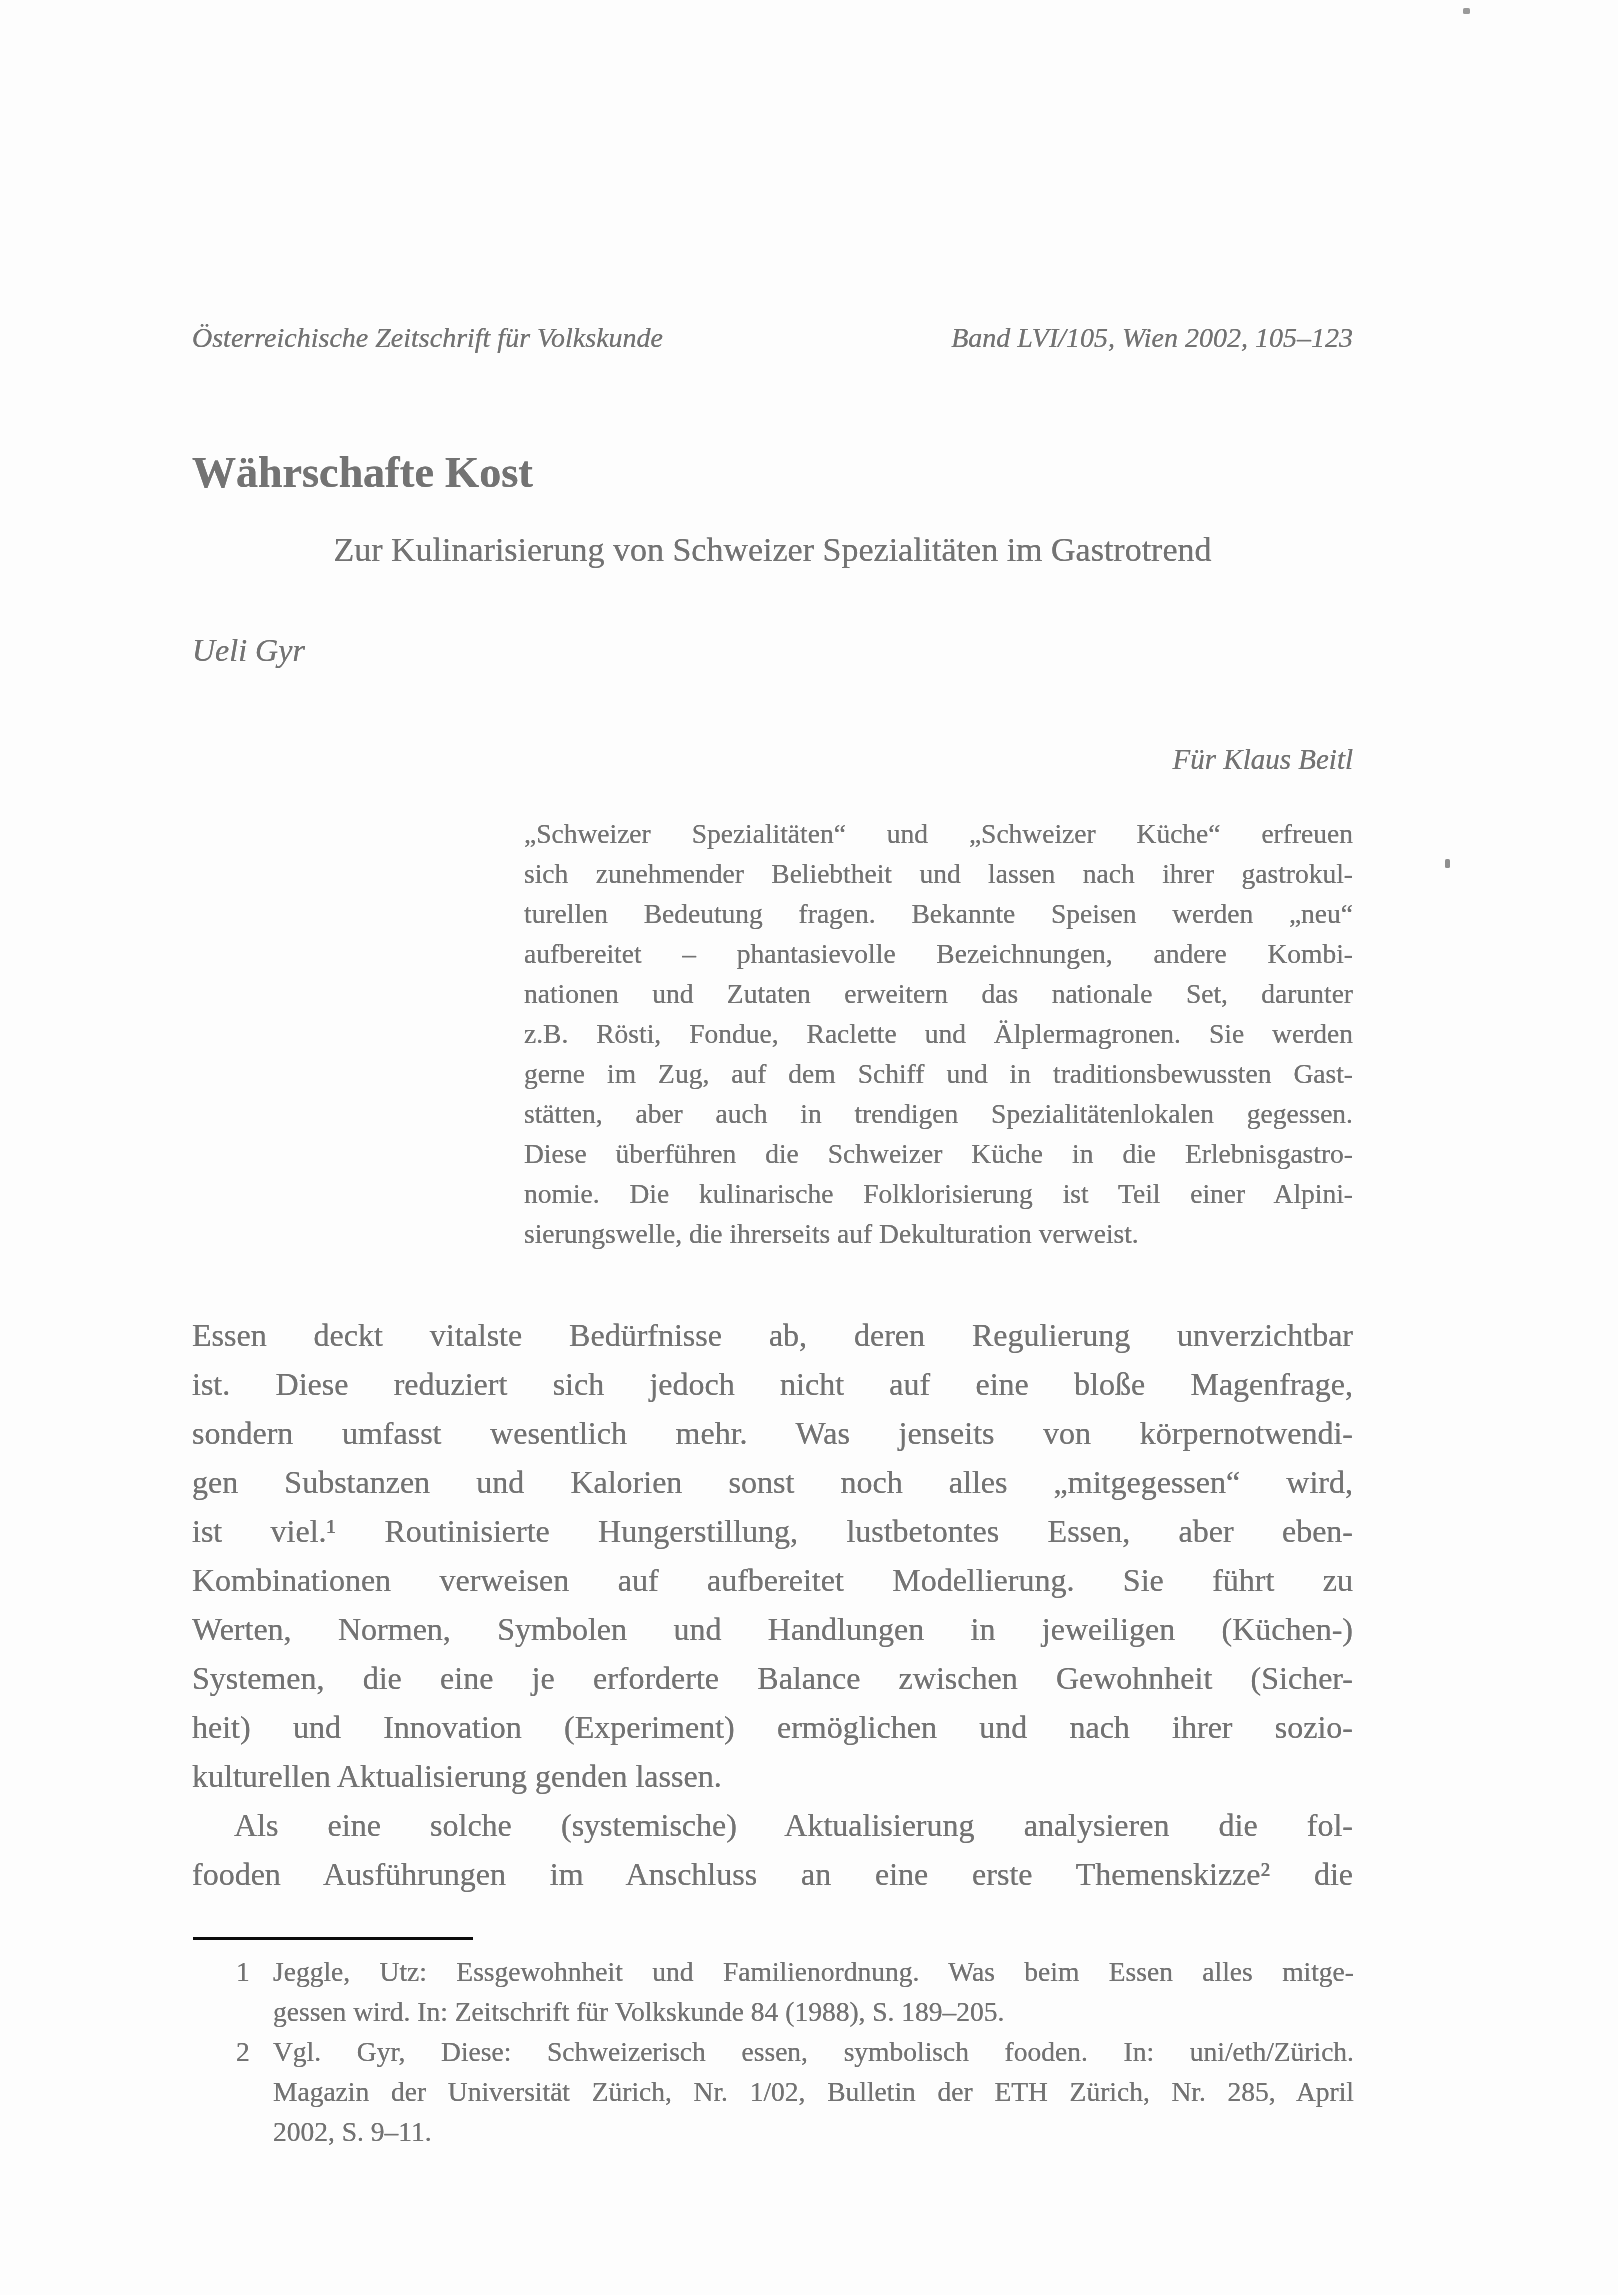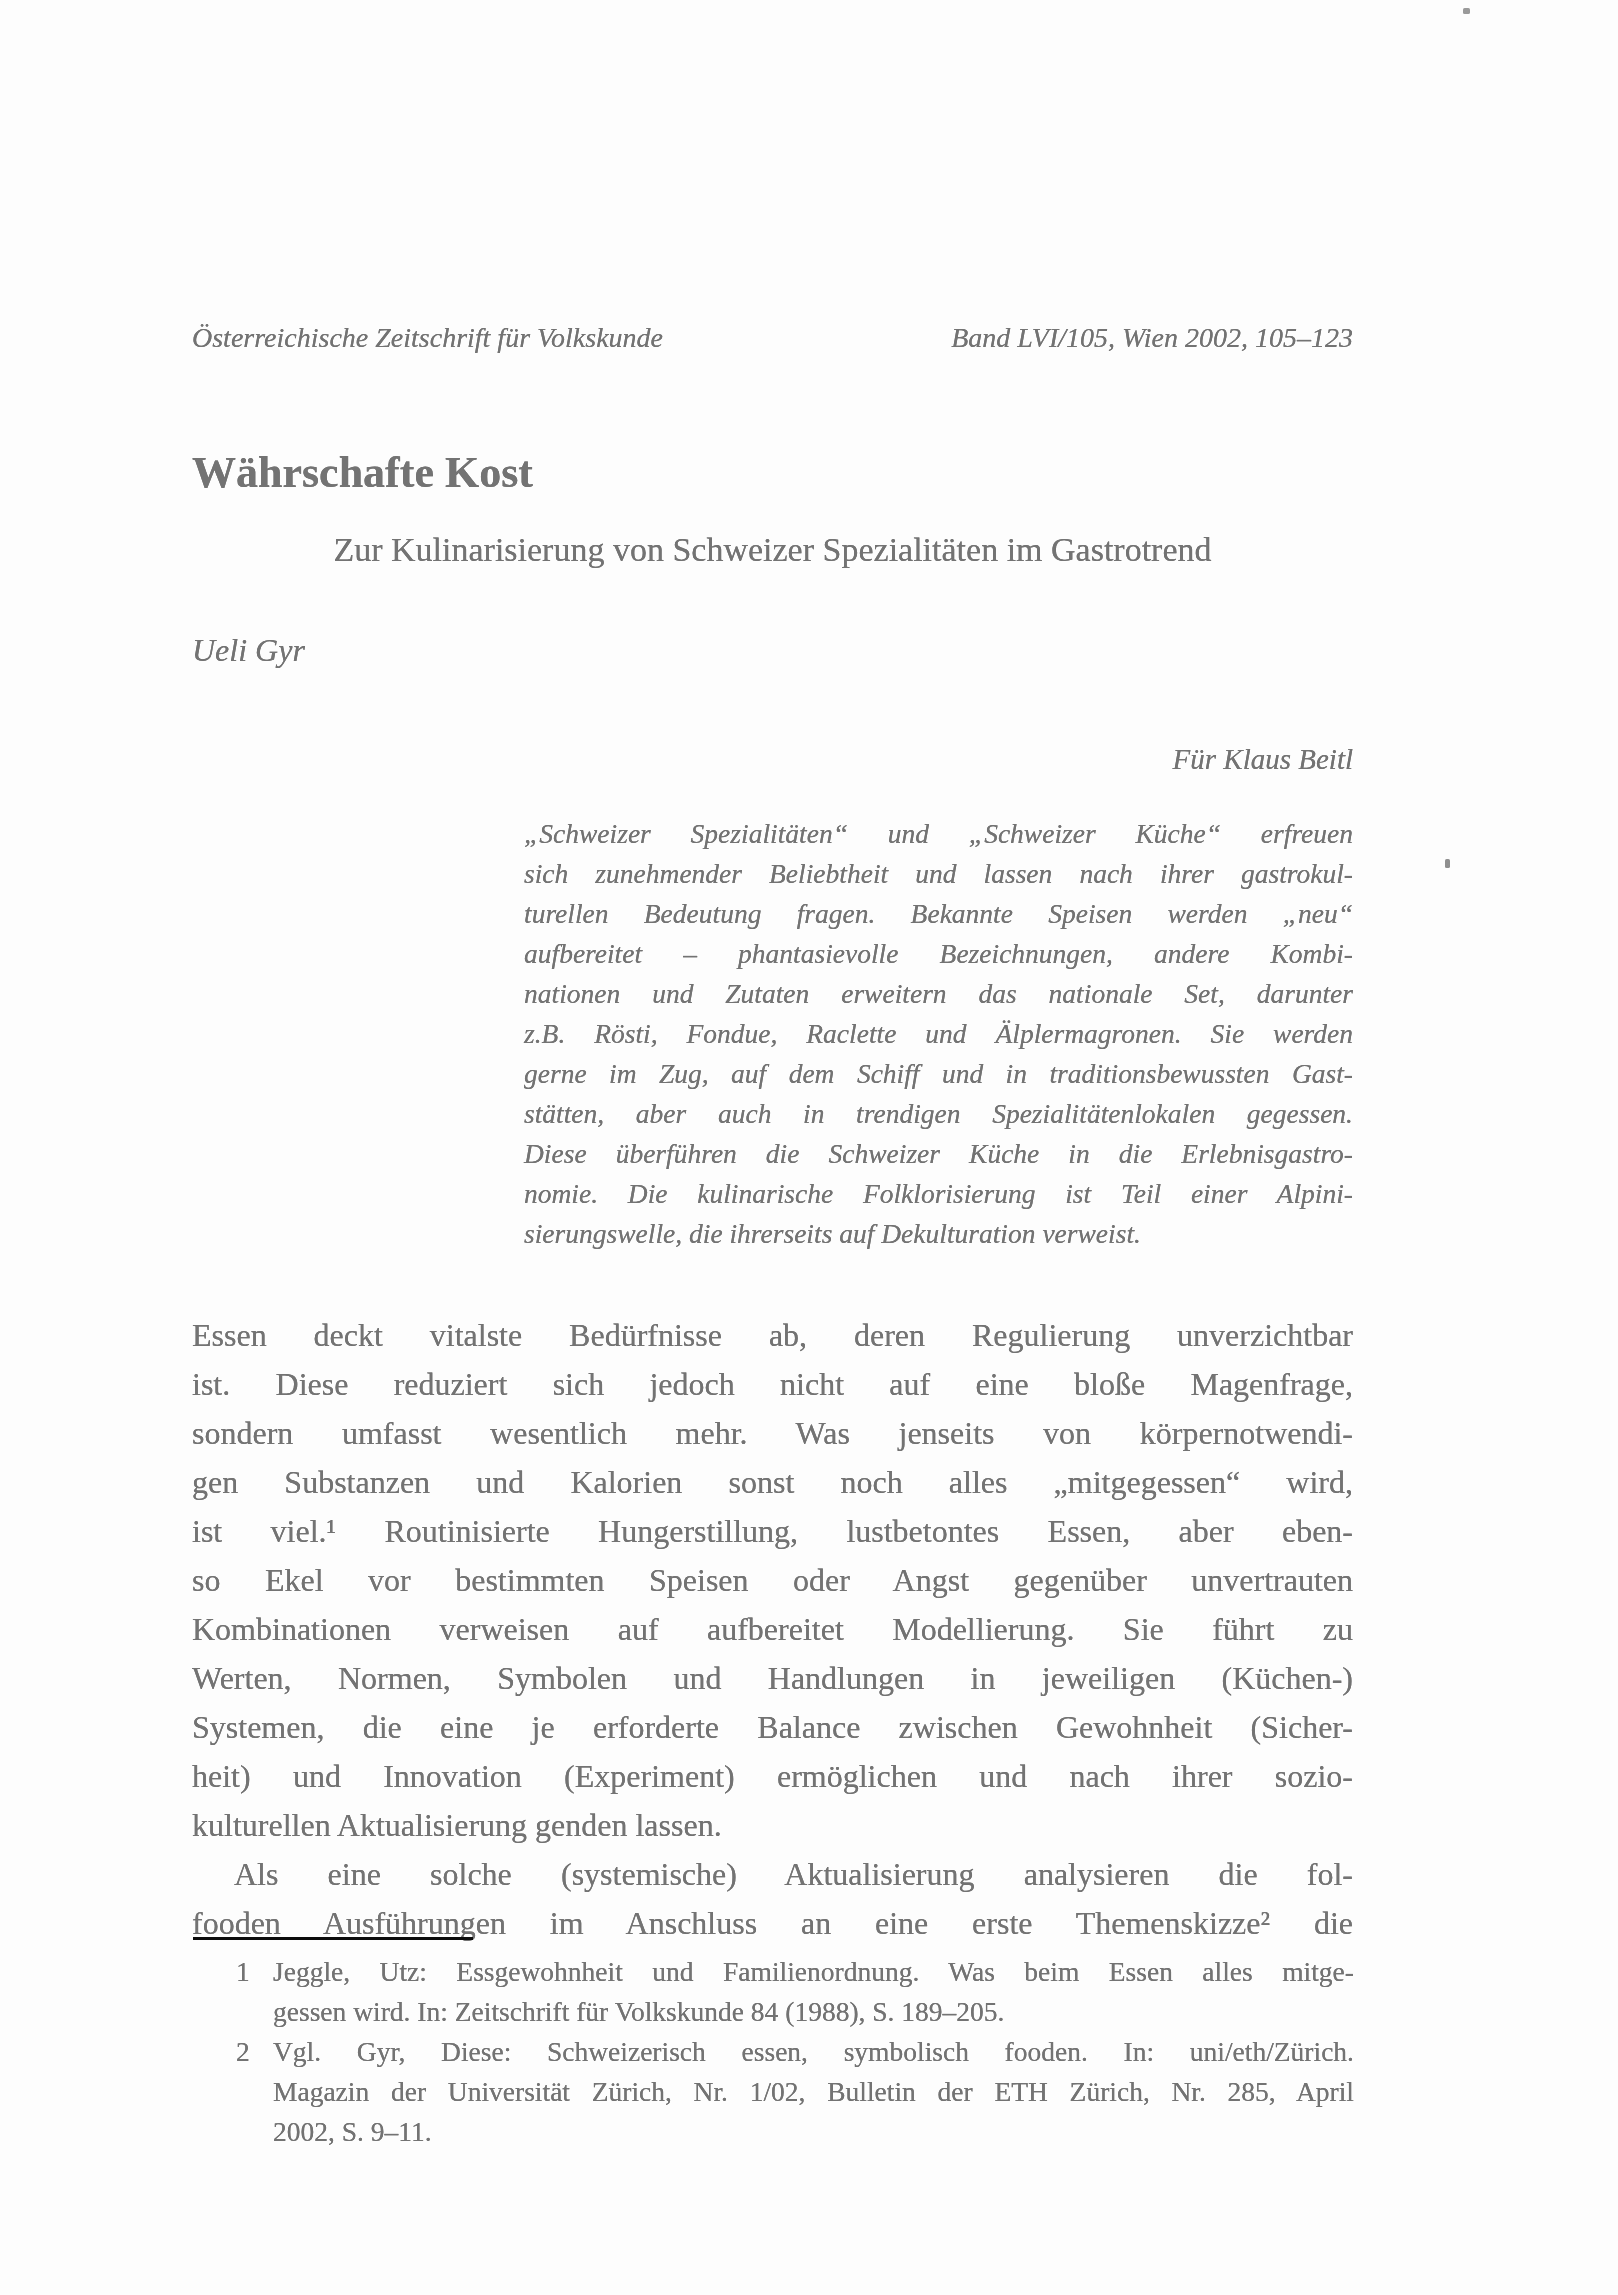--- a/index.html
+++ b/index.html
@@ -42,21 +42,21 @@
   .dedication {
     position: absolute;
     top: 741px; left: 192px; width: 1161px;
     text-align: right; font-style: italic; font-size: 29px; line-height: 37px;
   }
 
   
   .abstract {
     position: absolute;
     top: 814px; left: 524px; width: 829px;
-    font-size: 27.5px; line-height: 40px; font-style: italic;
+    font-size: 27.5px; line-height: 40px;
   }
 
   
   .body-text {
     position: absolute;
     top: 1311px; left: 192px; width: 1161px;
     font-size: 32px; line-height: 49px;
   }
   .ind { text-indent: 42px; }
 
@@ -115,21 +115,20 @@
     <div class="ln">sierungswelle, die ihrerseits auf Dekulturation verweist.</div>
   </div>
 
   <div class="body-text">
     <div>
       <div class="bl j">Essen deckt vitalste Bedürfnisse ab, deren Regulierung unverzichtbar</div>
       <div class="bl j">ist. Diese reduziert sich jedoch nicht auf eine bloße Magenfrage,</div>
       <div class="bl j">sondern umfasst wesentlich mehr. Was jenseits von körpernotwendi-</div>
       <div class="bl j">gen Substanzen und Kalorien sonst noch alles „mitgegessen“ wird,</div>
       <div class="bl j">ist viel.¹ Routinisierte Hungerstillung, lustbetontes Essen, aber eben-</div>
-      <div class="bl j">so Ekel vor bestimmten Speisen oder Angst gegenüber unvertrauten</div>
       <div class="bl j">Kombinationen verweisen auf aufbereitet Modellierung. Sie führt zu</div>
       <div class="bl j">Werten, Normen, Symbolen und Handlungen in jeweiligen (Küchen-)</div>
       <div class="bl j">Systemen, die eine je erforderte Balance zwischen Gewohnheit (Sicher-</div>
       <div class="bl j">heit) und Innovation (Experiment) ermöglichen und nach ihrer sozio-</div>
       <div class="bl">kulturellen Aktualisierung genden lassen.</div>
     </div>
     <div>
       <div class="bl j ind">Als eine solche (systemische) Aktualisierung analysieren die fol-</div>
       <div class="bl j">fooden Ausführungen im Anschluss an eine erste Themenskizze² die</div>
     </div>

